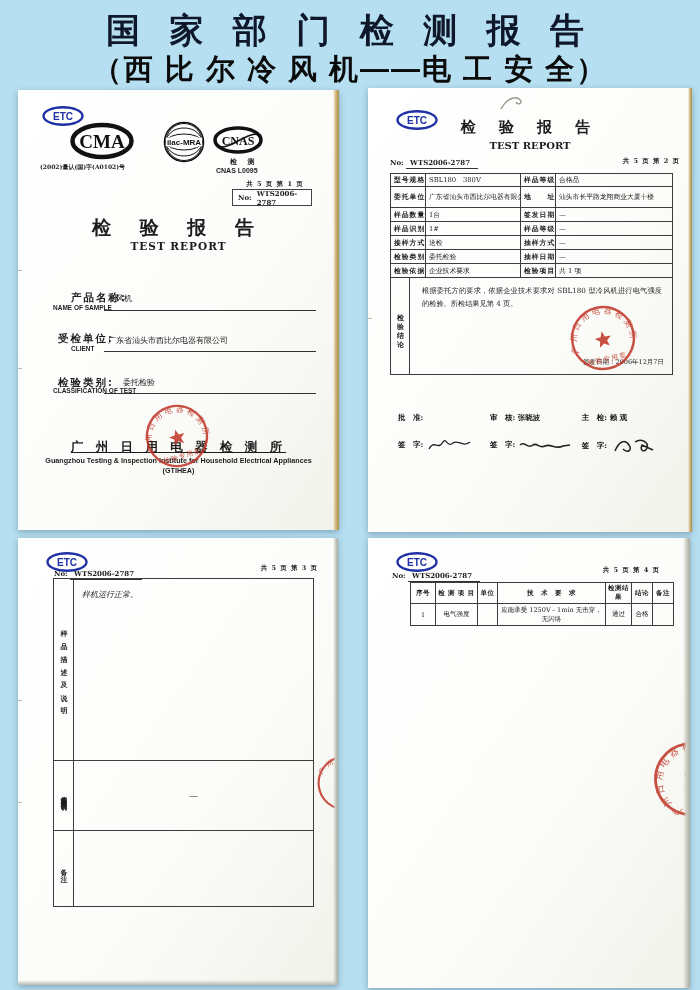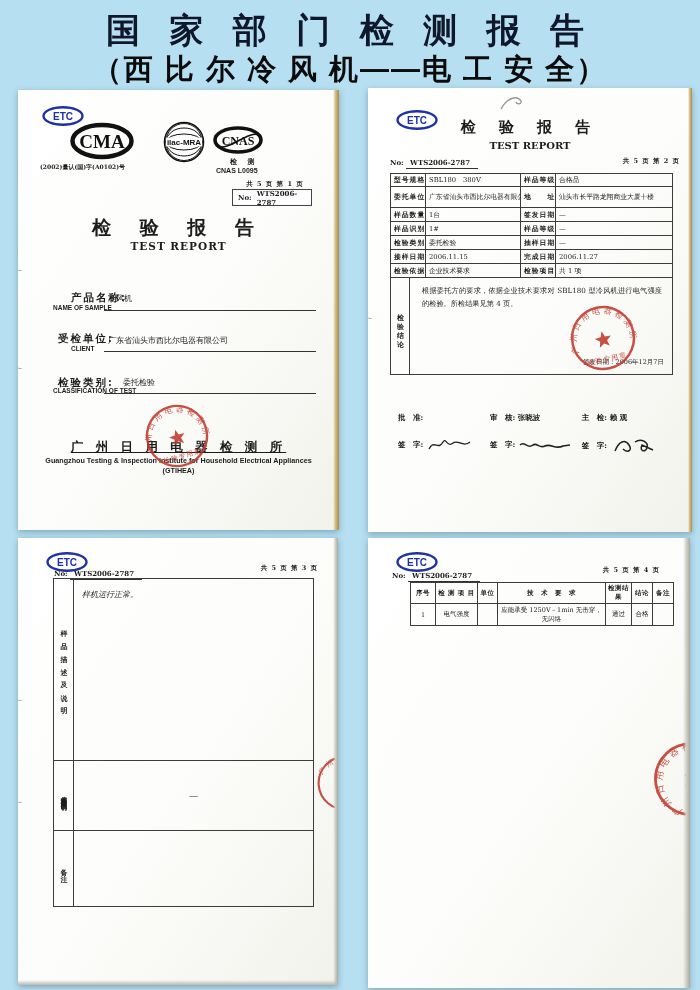--- a/index.html
+++ b/index.html
@@ -209,30 +209,30 @@
         <td class="lbl">签发日期</td>
             <td>—</td>
       </tr>
       <tr class="r-m">
         <td class="lbl">样品识别</td>
             <td>1#</td>
         <td class="lbl">样品等级</td>
             <td>—</td>
       </tr>
       <tr class="r-m">
+        <td class="lbl">接样方式</td>
+            <td>送检</td>
+        <td class="lbl">抽样方式</td>
+            <td>—</td>
+      </tr>
+      <tr class="r-m">
         <td class="lbl">检验类别</td>
             <td>委托检验</td>
         <td class="lbl">抽样日期</td>
             <td>—</td>
-      </tr>
-      <tr class="r-m">
-        <td class="lbl">接样日期</td>
-            <td>2006.11.15</td>
-        <td class="lbl">完成日期</td>
-            <td>2006.11.27</td>
       </tr>
       <tr class="r-m">
         <td class="lbl">检验依据</td>
             <td>企业技术要求</td>
         <td class="lbl">检验项目</td>
             <td>共 1 项</td>
       </tr>
       <tr>
         <td colspan="4" style="padding:0;">
           <div class="concl">

